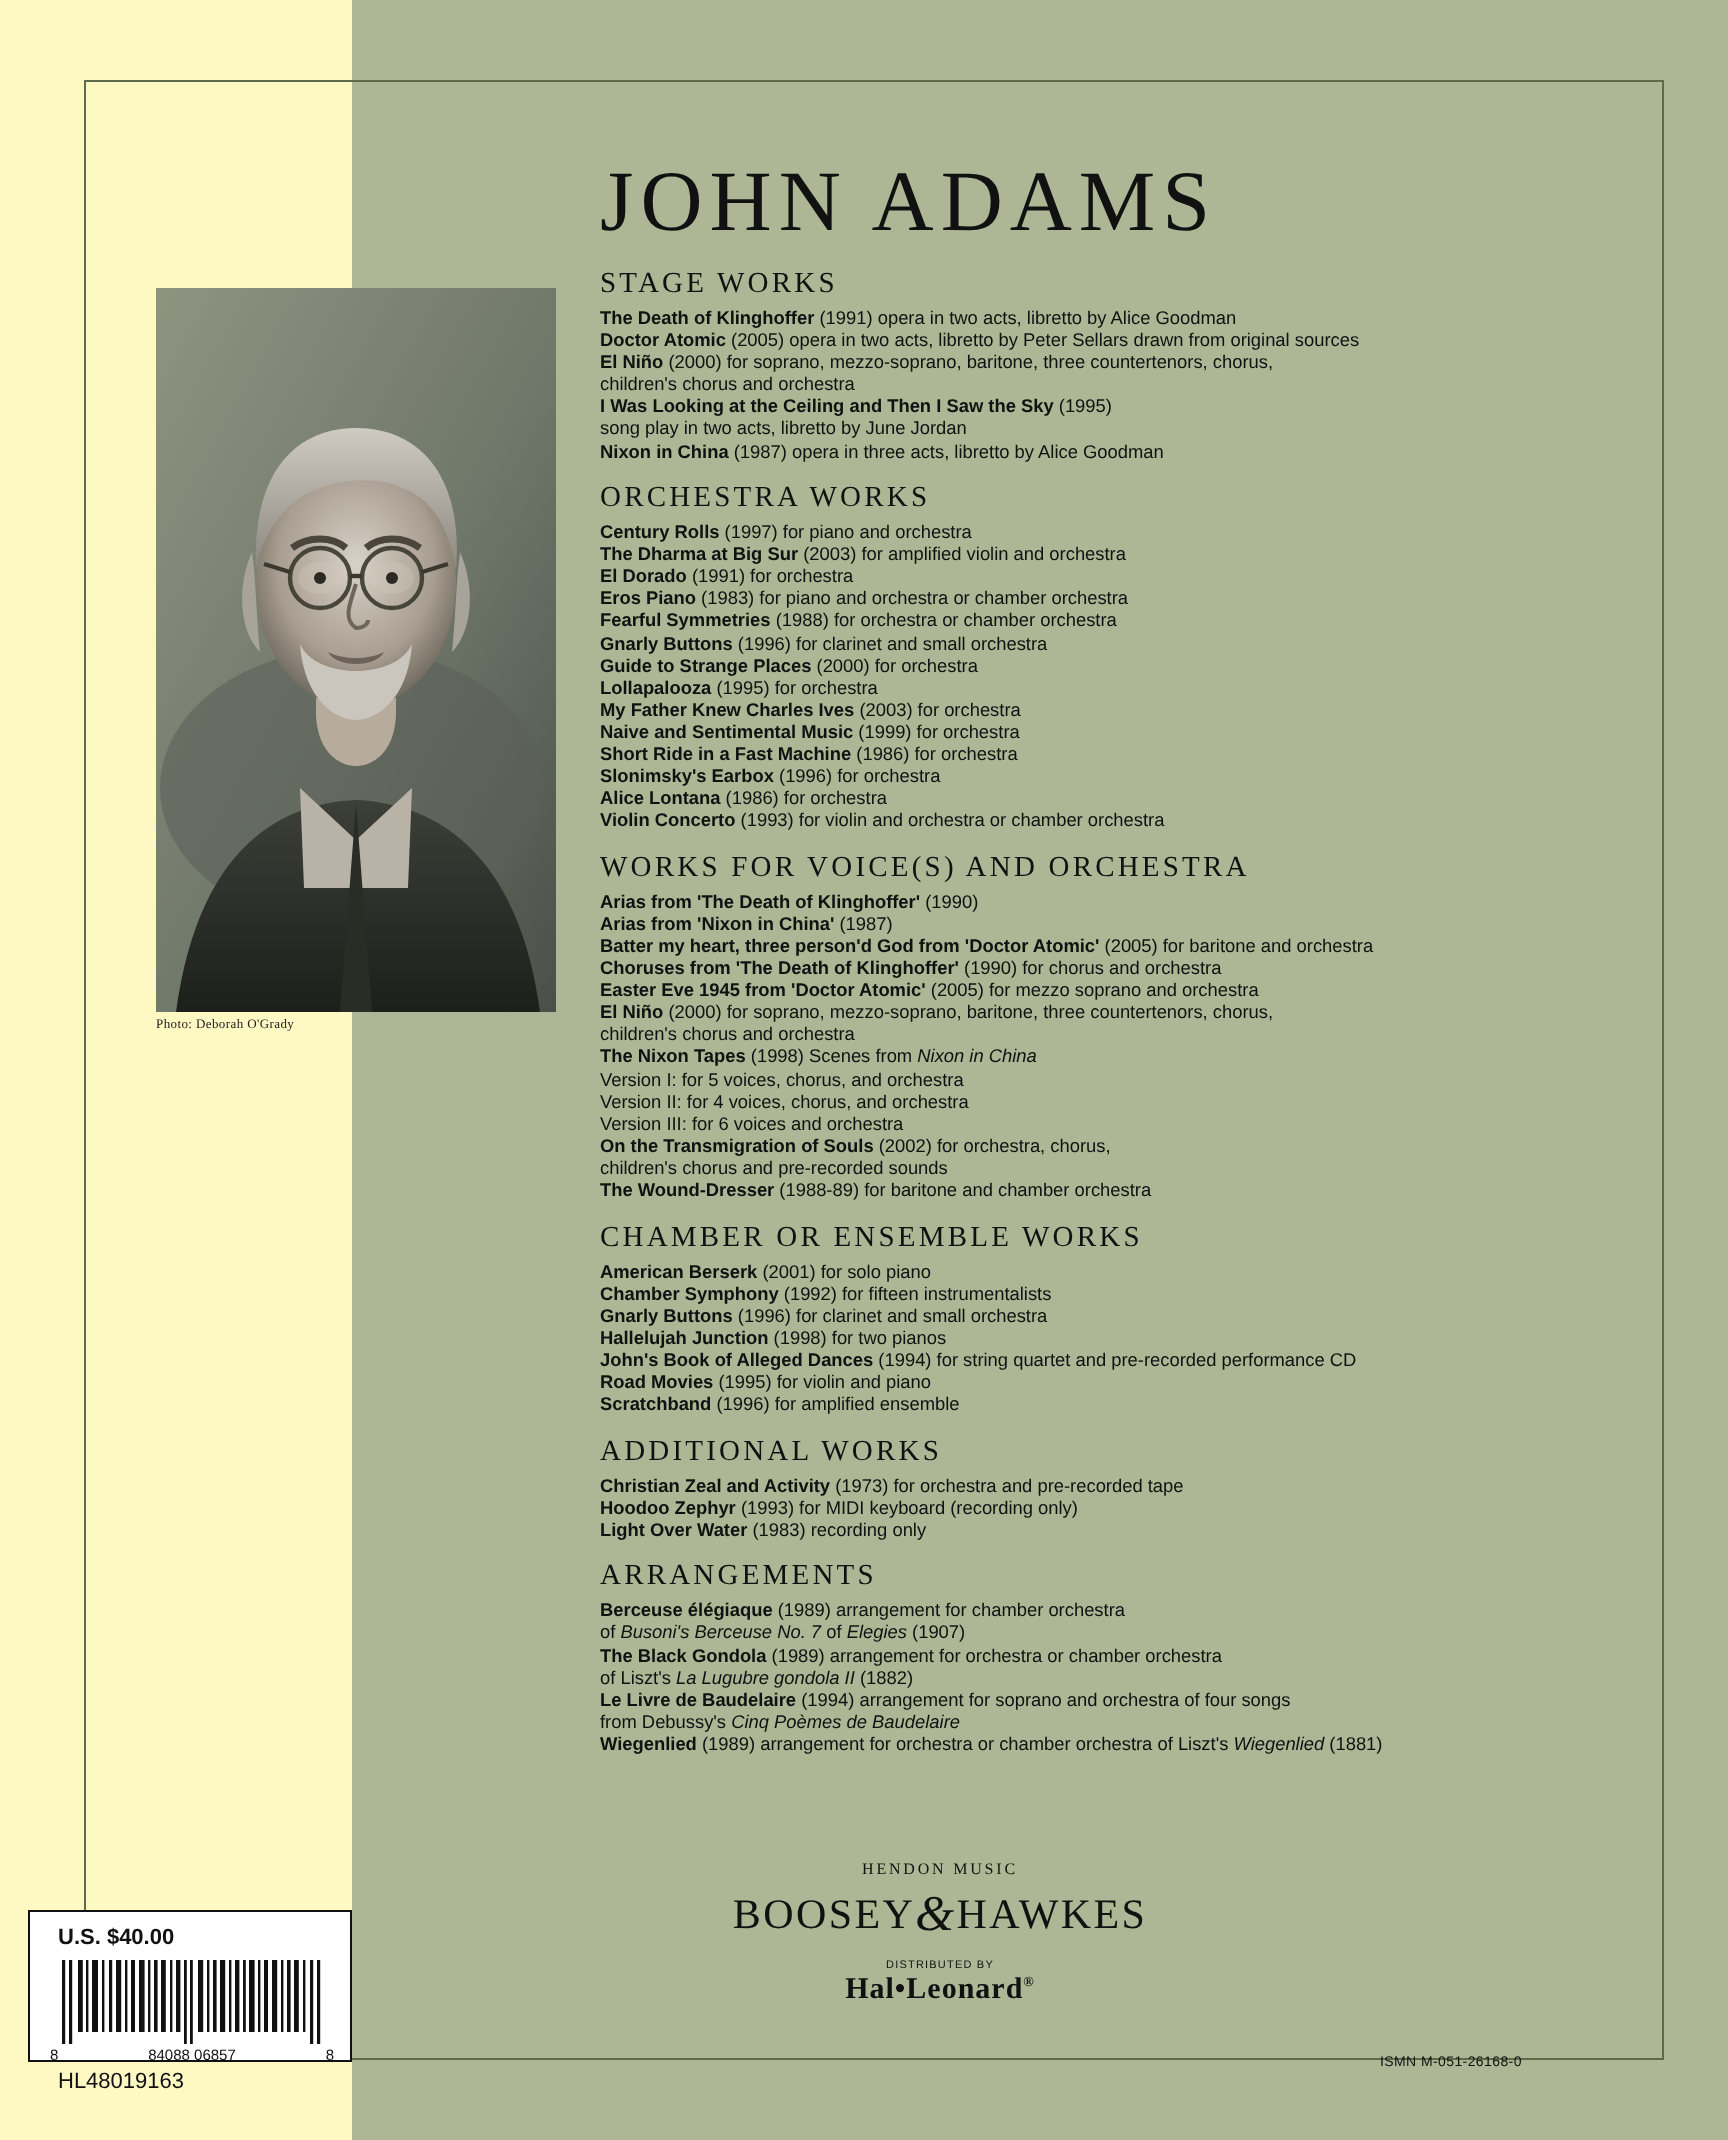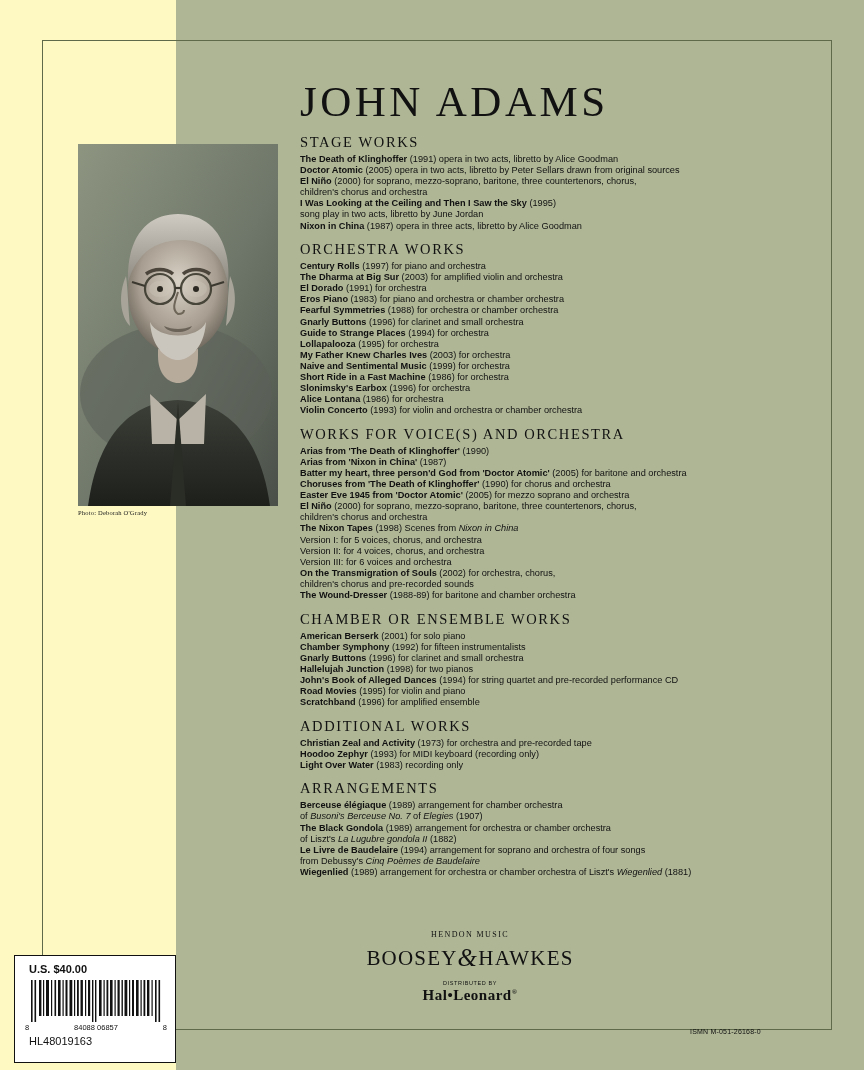--- a/index.html
+++ b/index.html
@@ -145,21 +145,21 @@
     font-family: "Liberation Sans", sans-serif;
     font-size: 7px;
     color: #111111;
     letter-spacing: 0.2px;
   }
   .barcode-box {
     position: absolute;
     left: 14px;
     top: 955px;
     width: 162px;
-    height: 108px;
+    height: 76px;
     background: #ffffff;
     border: 1px solid #111111;
     box-sizing: border-box;
   }
   .price {
     font-family: "Liberation Sans", sans-serif;
     font-weight: bold;
     font-size: 11px;
     color: #111111;
     margin: 7px 0 0 14px;
@@ -261,21 +261,21 @@
           <div class="work cont"><span class="t">Nixon in China</span><span> (1987) opera in three acts, libretto by Alice Goodman</span></div>
         </div>
         <div class="section">
           <div class="section-title">ORCHESTRA WORKS</div>
           <div class="work"><span class="t">Century Rolls</span><span> (1997) for piano and orchestra</span></div>
           <div class="work cont"><span class="t">The Dharma at Big Sur</span><span> (2003) for amplified violin and orchestra</span></div>
           <div class="work cont"><span class="t">El Dorado</span><span> (1991) for orchestra</span></div>
           <div class="work cont"><span class="t">Eros Piano</span><span> (1983) for piano and orchestra or chamber orchestra</span></div>
           <div class="work cont"><span class="t">Fearful Symmetries</span><span> (1988) for orchestra or chamber orchestra</span></div>
           <div class="work cont"><span class="t">Gnarly Buttons</span><span> (1996) for clarinet and small orchestra</span></div>
-          <div class="work cont"><span class="t">Guide to Strange Places</span><span> (1994) for orchestra</span></div>
+          <div class="work cont"><span class="t">Guide to Strange Places</span><span> (2000) for orchestra</span></div>
           <div class="work cont"><span class="t">Lollapalooza</span><span> (1995) for orchestra</span></div>
           <div class="work cont"><span class="t">My Father Knew Charles Ives</span><span> (2003) for orchestra</span></div>
           <div class="work cont"><span class="t">Naive and Sentimental Music</span><span> (1999) for orchestra</span></div>
           <div class="work cont"><span class="t">Short Ride in a Fast Machine</span><span> (1986) for orchestra</span></div>
           <div class="work cont"><span class="t">Slonimsky's Earbox</span><span> (1996) for orchestra</span></div>
           <div class="work cont"><span class="t">Alice Lontana</span><span> (1986) for orchestra</span></div>
           <div class="work cont"><span class="t">Violin Concerto</span><span> (1993) for violin and orchestra or chamber orchestra</span></div>
         </div>
         <div class="section">
           <div class="section-title">WORKS FOR VOICE(S) AND ORCHESTRA</div>

